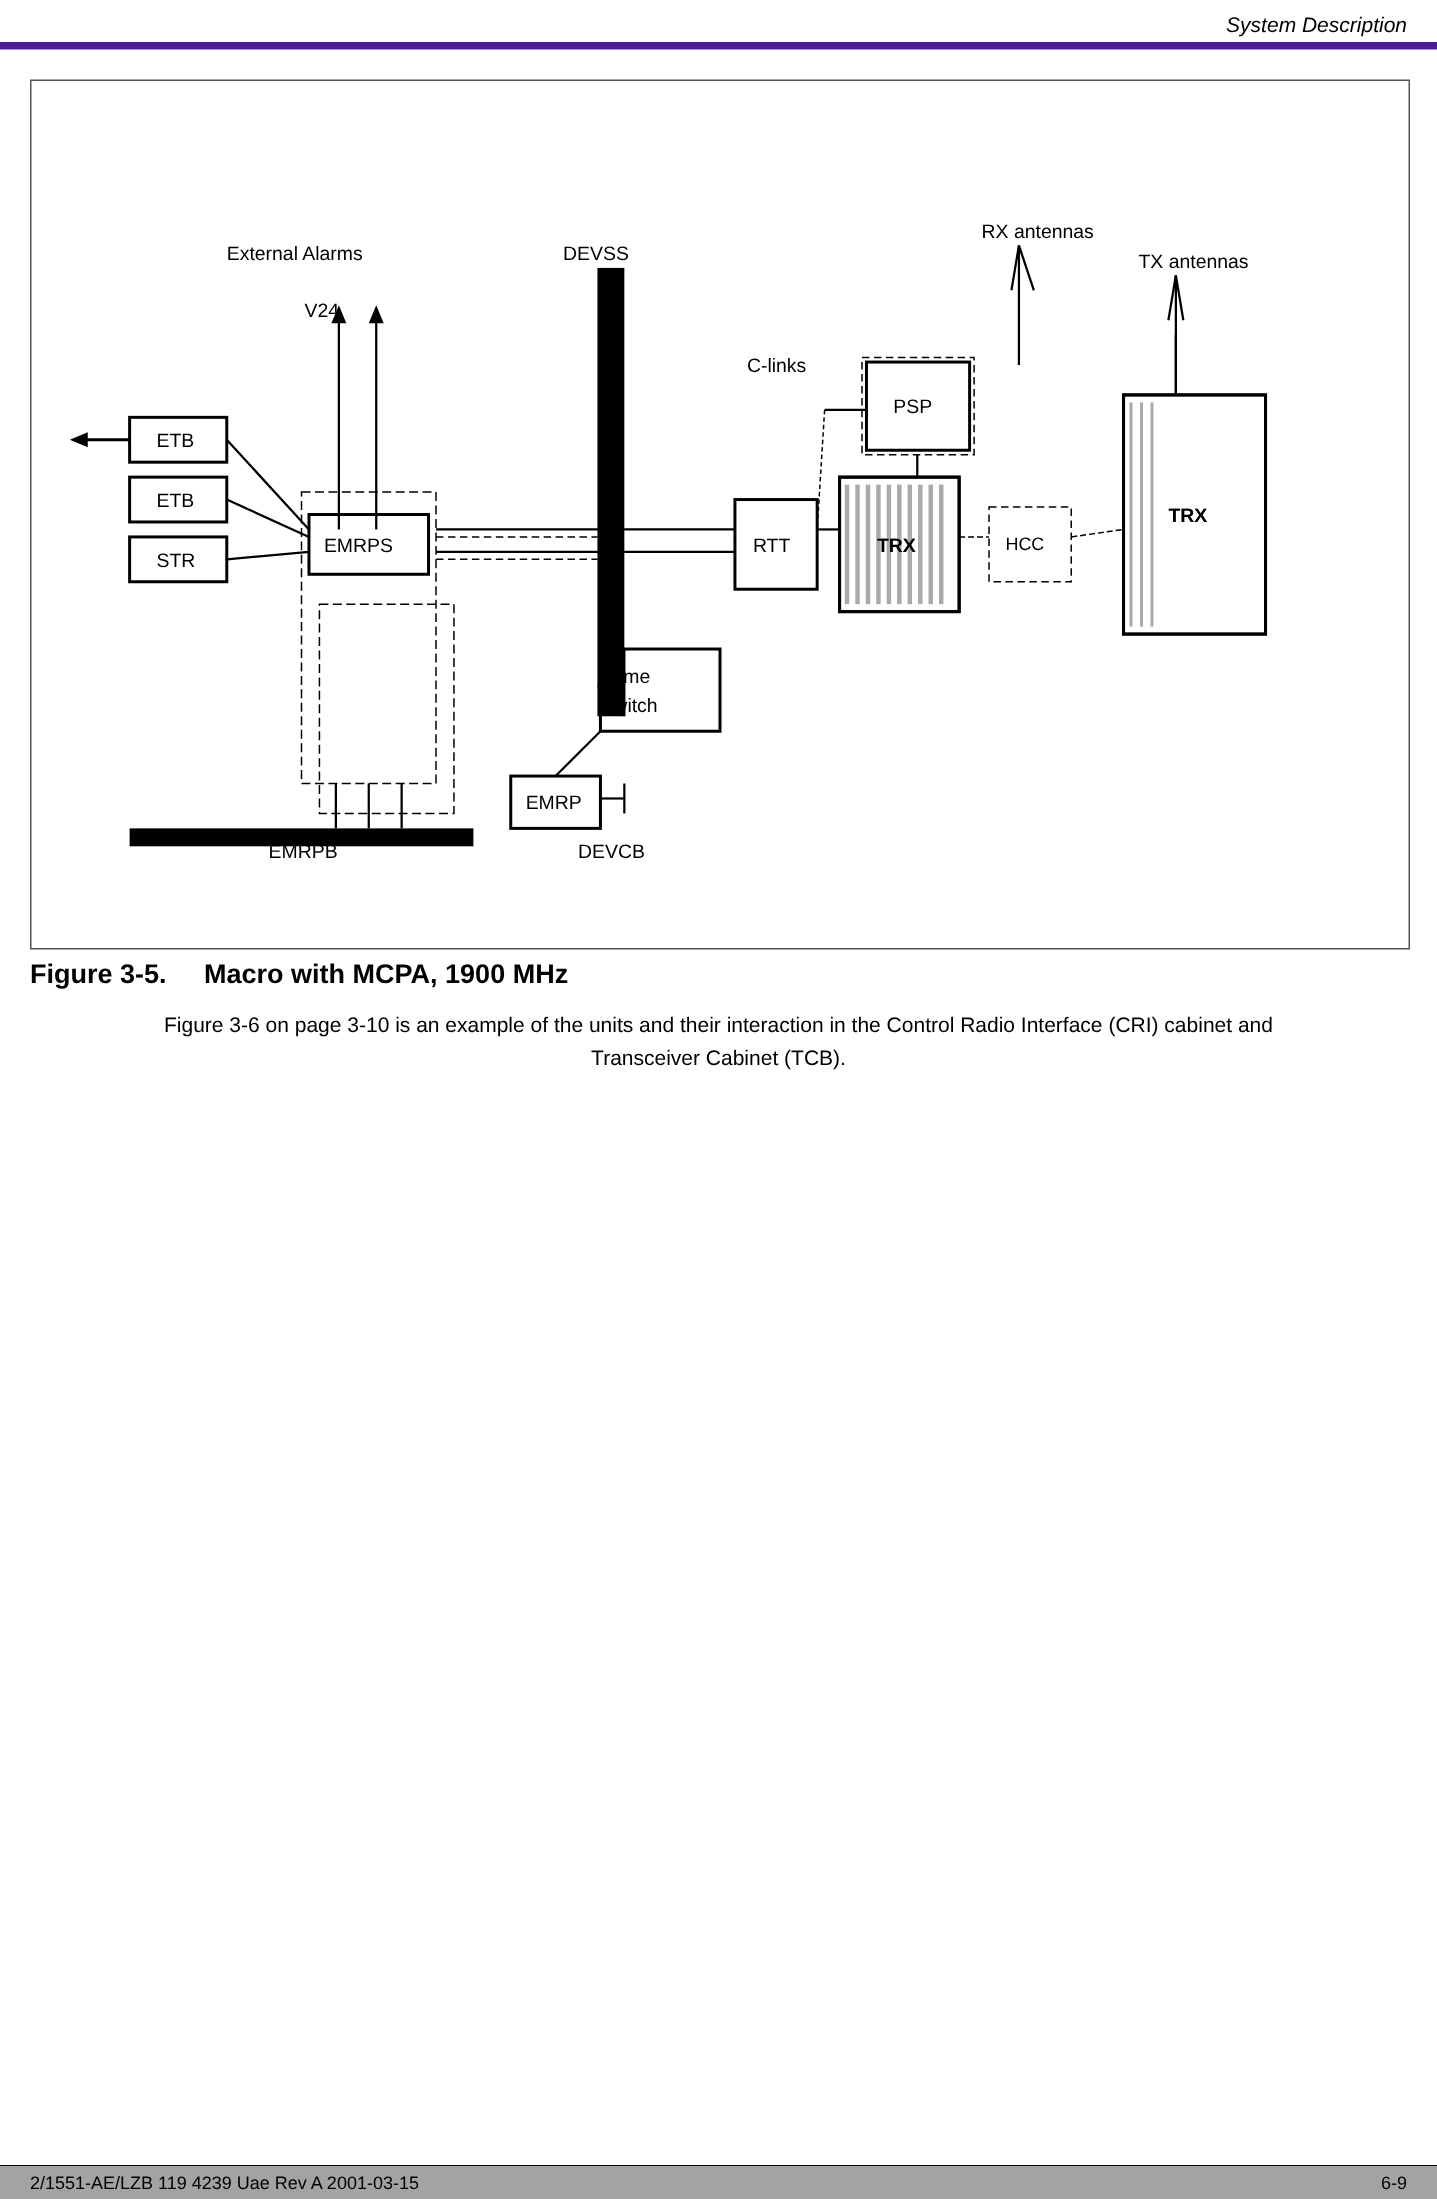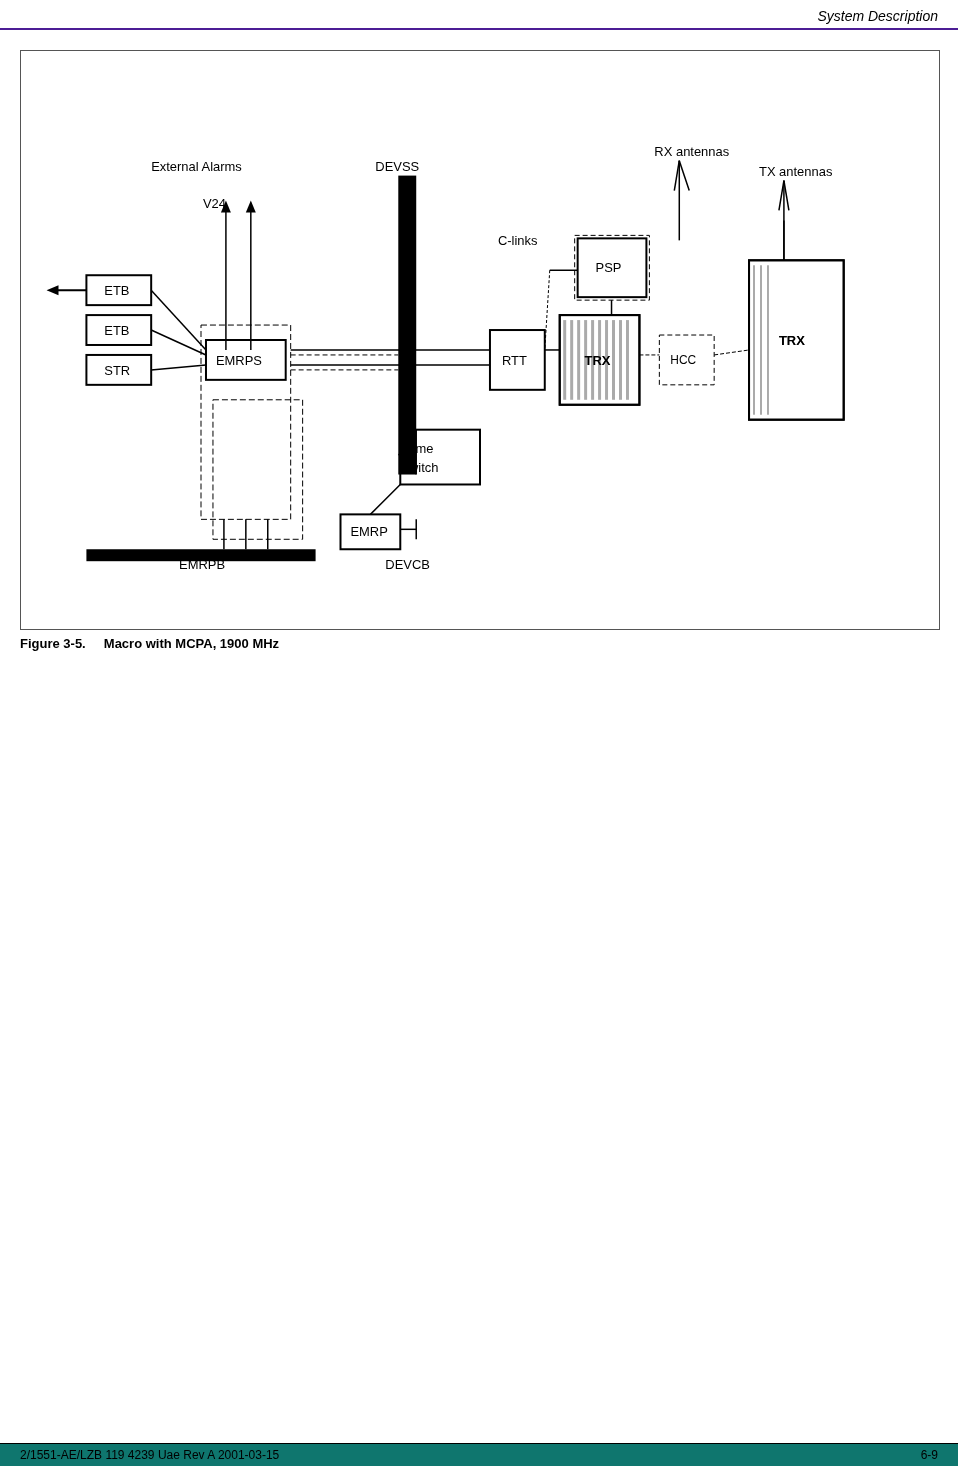--- a/index.html
+++ b/index.html
@@ -9,21 +9,21 @@
       background: #fff;
       font-family: Arial, Helvetica, sans-serif;
       font-size: 13px;
       color: #000;
     }
 
     
     .page-header {
       text-align: right;
       padding: 8px 20px 4px 20px;
-      border-bottom: 2px solid #4c1d95;
+      border-bottom: 5px solid #4c1d95;
       font-style: italic;
       font-size: 14px;
     }
 
     
     .page-body {
       padding: 10px 20px;
     }
 
     
@@ -32,21 +32,21 @@
       margin: 10px 0 6px 0;
       padding: 10px;
       position: relative;
       width: 920px;
       height: 580px;
       background: #fff;
     }
 
     
     .figure-caption {
-      font-size: 13px;
+      font-size: 18px;
       margin-bottom: 12px;
       font-style: italic;
     }
     .figure-caption span {
       font-weight: bold;
       font-style: normal;
     }
 
     
     .body-text {
@@ -60,21 +60,21 @@
     
     .page-footer {
       position: fixed;
       bottom: 0;
       width: 958px;
       border-top: 1px solid #000;
       padding: 4px 20px;
       display: flex;
       justify-content: space-between;
       font-size: 12px;
-      background: #0f766e;
+      background: #a3a3a3;
     }
 
     
     .diagram-svg {
       width: 100%;
       height: 100%;
     }
   </style>
 </head>
 <body>
@@ -221,19 +221,22 @@
 
     </svg>
   </div>
 
   <div class="figure-caption">
     <span>Figure 3-5.</span>
     &nbsp;&nbsp;&nbsp;
     <span>Macro with MCPA, 1900 MHz</span>
   </div>
 
+  <div class="body-text">
+    <span>Figure 3-6 on page 3-10 is an example of the units and their interaction in the Control Radio Interface (CRI) cabinet and Transceiver Cabinet (TCB).</span>
+  </div>
 
 </div>
 
 <div class="page-footer">
   <span>2/1551-AE/LZB 119 4239 Uae Rev A 2001-03-15</span>
   <span>6-9</span>
 </div>
 
 </body></html>

